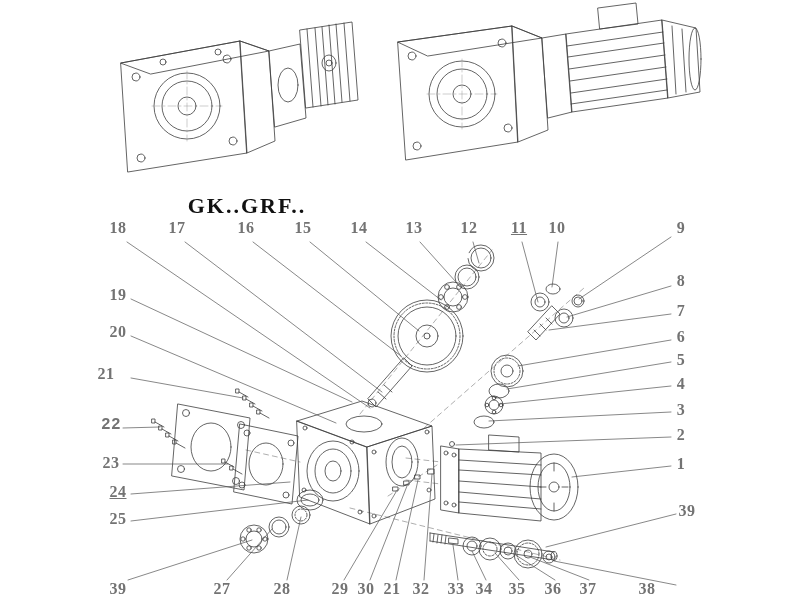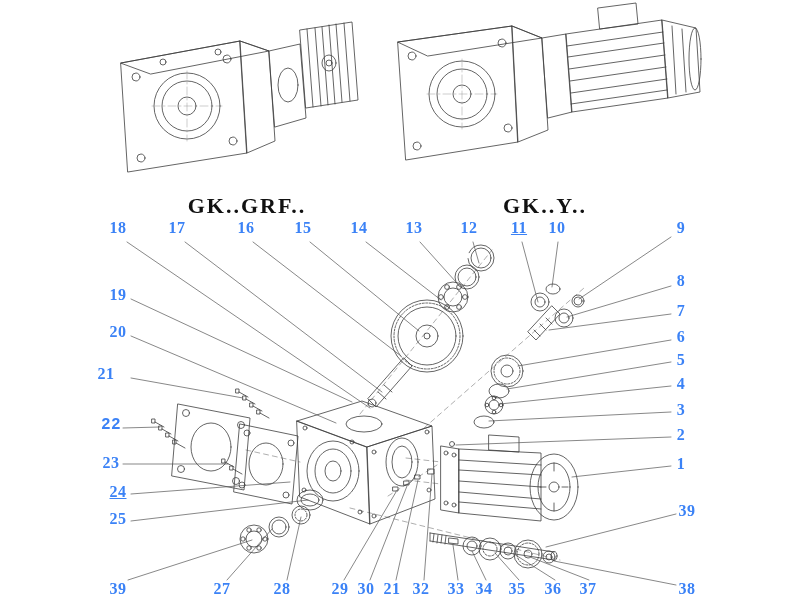--- a/index.html
+++ b/index.html
@@ -10,21 +10,21 @@
     position:relative;
     overflow:hidden;
   }
   .stage { position:absolute; left:0; top:0; width:800px; height:428px; }
   svg.art { position:absolute; left:0; top:0; }
   .callout {
     position:absolute;
     transform:translate(-50%,-50%);
     font-size:16px;
     font-weight:bold;
-    color:#3b82f6;
+    color:#737373;
     letter-spacing:0.5px;
     white-space:nowrap;
   }
   .model-title {
     position:absolute;
     transform:translate(-50%,-50%);
     font-size:22px;
     font-weight:bold;
     letter-spacing:2px;
     color:#111;
@@ -325,21 +325,20 @@
       <line x1="424" y1="580" x2="432" y2="474"></line>
       <line x1="458" y1="580" x2="453" y2="545"></line>
       <line x1="486" y1="580" x2="472" y2="551"></line>
       <line x1="519" y1="580" x2="495" y2="553"></line>
       <line x1="555" y1="580" x2="514" y2="554"></line>
       <line x1="589" y1="580" x2="530" y2="557"></line>
     </g>
   </svg>
 
   <div class="model-title" style="left:247px; top:206px;">GK..GRF..</div>
-  <div class="model-title" style="left:545px; top:206px;">GK..Y..</div>
 
   <span class="callout" style="left:118px; top:228px;">18</span>
   <span class="callout" style="left:177px; top:228px;">17</span>
   <span class="callout" style="left:246px; top:228px;">16</span>
   <span class="callout" style="left:303px; top:228px;font-family:Liberation Serif, serif;">15</span>
   <span class="callout" style="left:359px; top:228px;">14</span>
   <span class="callout" style="left:414px; top:228px;">13</span>
   <span class="callout" style="left:469px; top:228px;">12</span>
   <span class="callout" style="left:519px; top:228px;text-decoration:underline;">11</span>
   <span class="callout" style="left:557px; top:228px;">10</span>
@@ -347,21 +346,21 @@
 
   <span class="callout" style="left:681px; top:281px;">8</span>
   <span class="callout" style="left:681px; top:311px;">7</span>
   <span class="callout" style="left:681px; top:337px;">6</span>
   <span class="callout" style="left:681px; top:360px;">5</span>
   <span class="callout" style="left:681px; top:384px;">4</span>
   <span class="callout" style="left:681px; top:410px;">3</span>
   <span class="callout" style="left:681px; top:435px;">2</span>
   <span class="callout" style="left:681px; top:464px;">1</span>
   <span class="callout" style="left:687px; top:511px;">39</span>
-  <span class="callout" style="left:687px; top:589px;text-align:center;">38</span>
+  <span class="callout" style="left:647px; top:589px;text-align:center;">38</span>
 
   <span class="callout" style="left:118px; top:295px;">19</span>
   <span class="callout" style="left:118px; top:332px;text-align:right;">20</span>
   <span class="callout" style="left:106px; top:374px;font-family:Liberation Serif, serif;">21</span>
   <span class="callout" style="left:111px; top:425px;font-family:Liberation Mono, monospace;">22</span>
   <span class="callout" style="left:111px; top:463px;">23</span>
   <span class="callout" style="left:118px; top:492px;text-decoration:underline;">24</span>
   <span class="callout" style="left:118px; top:519px;">25</span>
   <span class="callout" style="left:118px; top:589px;">39</span>
 

